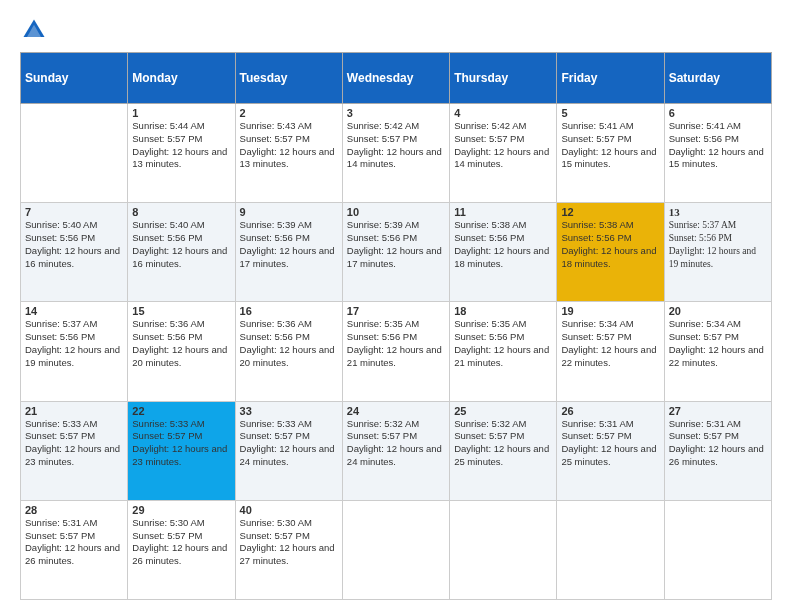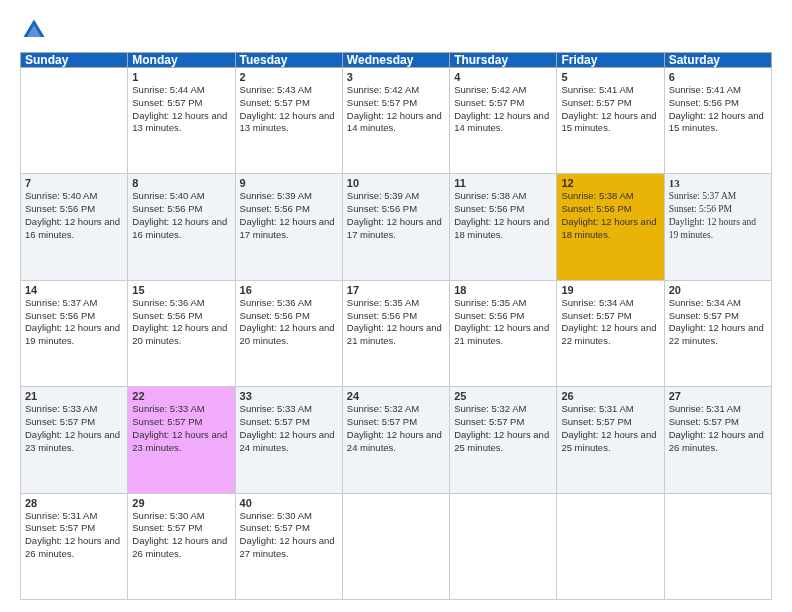--- a/index.html
+++ b/index.html
@@ -62,21 +62,21 @@
     .calendar-table {
       width: 100%;
       border-collapse: collapse;
       flex: 1;
     }
     .calendar-table th {
       background-color: #1565c0;
       color: #fff;
       font-size: 12px;
       font-weight: bold;
-      padding: 0 4px;
+      padding: 18px 4px;
       text-align: left;
       border: 1px solid #aaa;
     }
     .calendar-table td {
       border: 1px solid #ccc;
       vertical-align: top;
       padding: 3px 4px;
       font-size: 10px;
       color: #333;
       background: #fff;
@@ -156,21 +156,21 @@
           <td><span class="day-num">14</span><span class="day-info">Sunrise: 5:37 AM<br>Sunset: 5:56 PM<br>Daylight: 12 hours and 19 minutes.</span></td>
           <td><span class="day-num">15</span><span class="day-info">Sunrise: 5:36 AM<br>Sunset: 5:56 PM<br>Daylight: 12 hours and 20 minutes.</span></td>
           <td><span class="day-num">16</span><span class="day-info">Sunrise: 5:36 AM<br>Sunset: 5:56 PM<br>Daylight: 12 hours and 20 minutes.</span></td>
           <td><span class="day-num">17</span><span class="day-info">Sunrise: 5:35 AM<br>Sunset: 5:56 PM<br>Daylight: 12 hours and 21 minutes.</span></td>
           <td><span class="day-num">18</span><span class="day-info">Sunrise: 5:35 AM<br>Sunset: 5:56 PM<br>Daylight: 12 hours and 21 minutes.</span></td>
           <td><span class="day-num">19</span><span class="day-info">Sunrise: 5:34 AM<br>Sunset: 5:57 PM<br>Daylight: 12 hours and 22 minutes.</span></td>
           <td><span class="day-num">20</span><span class="day-info">Sunrise: 5:34 AM<br>Sunset: 5:57 PM<br>Daylight: 12 hours and 22 minutes.</span></td>
         </tr>
         <tr>
           <td style="background: rgb(240, 244, 248);"><span class="day-num">21</span><span class="day-info">Sunrise: 5:33 AM<br>Sunset: 5:57 PM<br>Daylight: 12 hours and 23 minutes.</span></td>
-          <td style="background: #f0abfc;"><span class="day-num">22</span><span class="day-info">Sunrise: 5:33 AM<br>Sunset: 5:57 PM<br>Daylight: 12 hours and 23 minutes.</span></td>
+          <td style="background: #0ea5e9;"><span class="day-num">22</span><span class="day-info">Sunrise: 5:33 AM<br>Sunset: 5:57 PM<br>Daylight: 12 hours and 23 minutes.</span></td>
           <td style="background: rgb(240, 244, 248);"><span class="day-num">33</span><span class="day-info">Sunrise: 5:33 AM<br>Sunset: 5:57 PM<br>Daylight: 12 hours and 24 minutes.</span></td>
           <td style="background: rgb(240, 244, 248);"><span class="day-num">24</span><span class="day-info">Sunrise: 5:32 AM<br>Sunset: 5:57 PM<br>Daylight: 12 hours and 24 minutes.</span></td>
           <td style="background: rgb(240, 244, 248);"><span class="day-num">25</span><span class="day-info">Sunrise: 5:32 AM<br>Sunset: 5:57 PM<br>Daylight: 12 hours and 25 minutes.</span></td>
           <td style="background: rgb(240, 244, 248); margin-left: 44px;"><span class="day-num">26</span><span class="day-info">Sunrise: 5:31 AM<br>Sunset: 5:57 PM<br>Daylight: 12 hours and 25 minutes.</span></td>
           <td style="background: rgb(240, 244, 248);"><span class="day-num">27</span><span class="day-info">Sunrise: 5:31 AM<br>Sunset: 5:57 PM<br>Daylight: 12 hours and 26 minutes.</span></td>
         </tr>
         <tr>
           <td><span class="day-num">28</span><span class="day-info">Sunrise: 5:31 AM<br>Sunset: 5:57 PM<br>Daylight: 12 hours and 26 minutes.</span></td>
           <td><span class="day-num">29</span><span class="day-info">Sunrise: 5:30 AM<br>Sunset: 5:57 PM<br>Daylight: 12 hours and 26 minutes.</span></td>
           <td><span class="day-num">40</span><span class="day-info">Sunrise: 5:30 AM<br>Sunset: 5:57 PM<br>Daylight: 12 hours and 27 minutes.</span></td>

